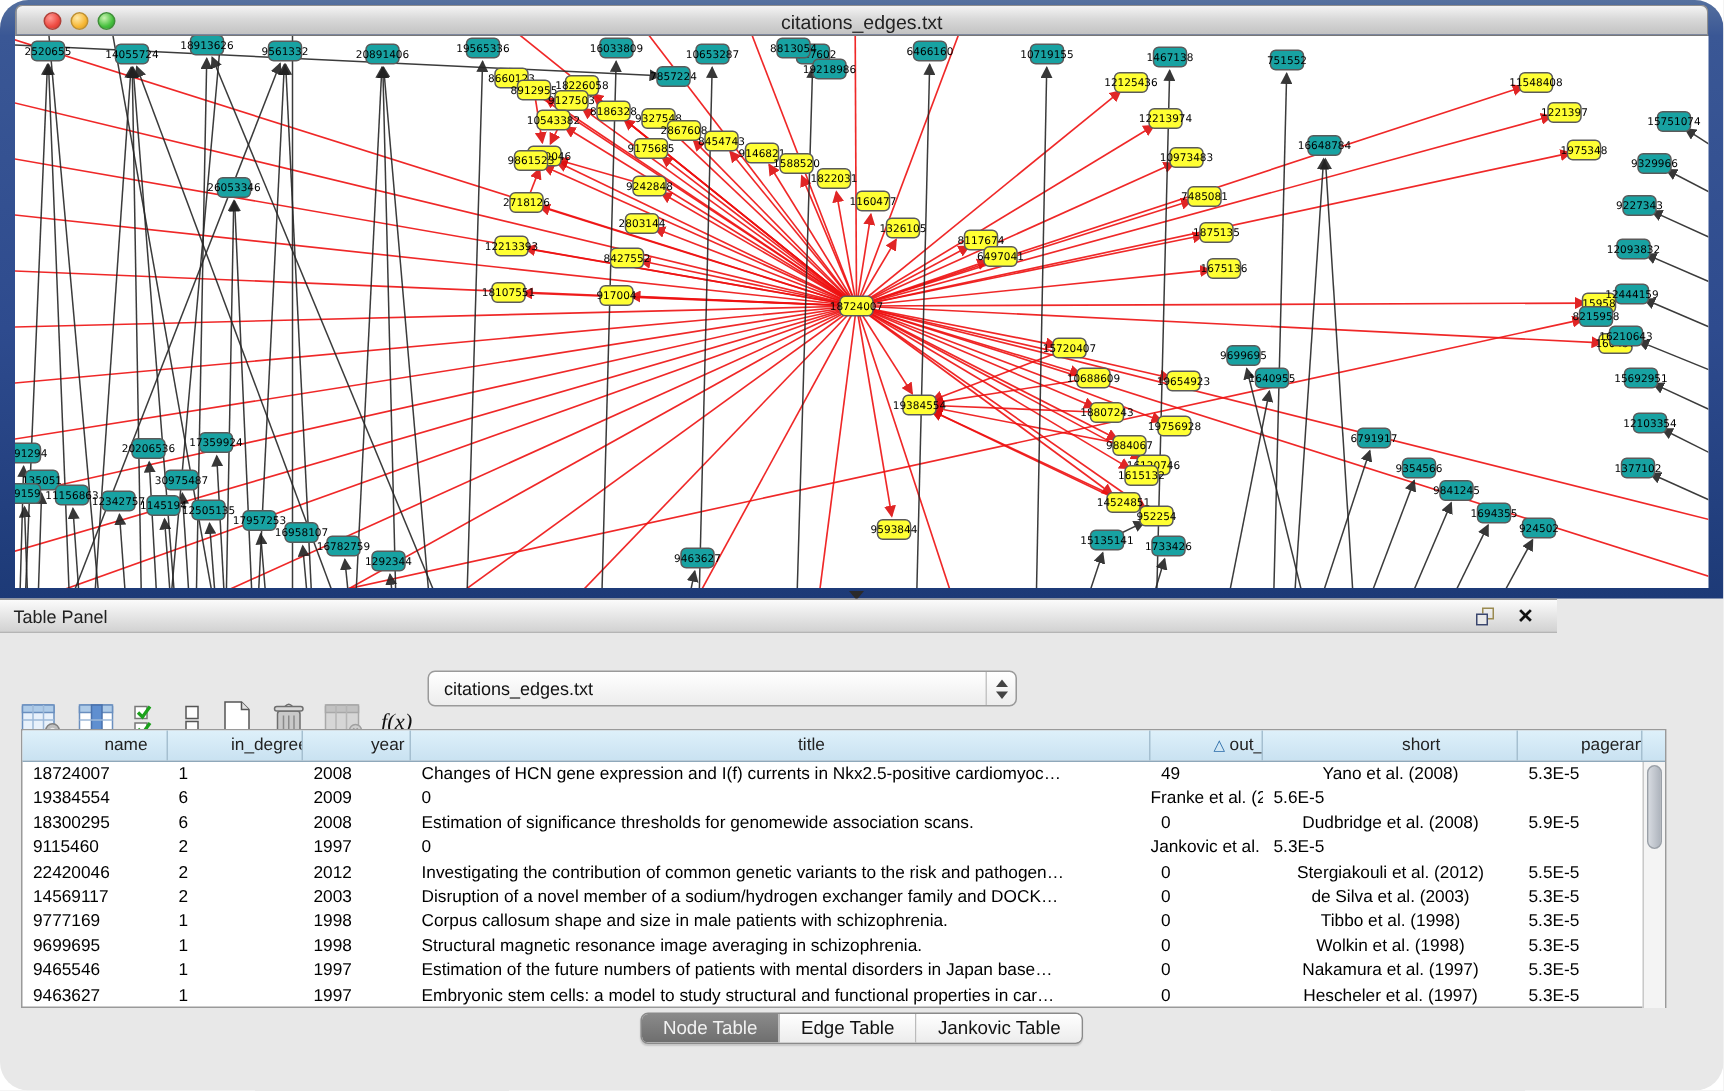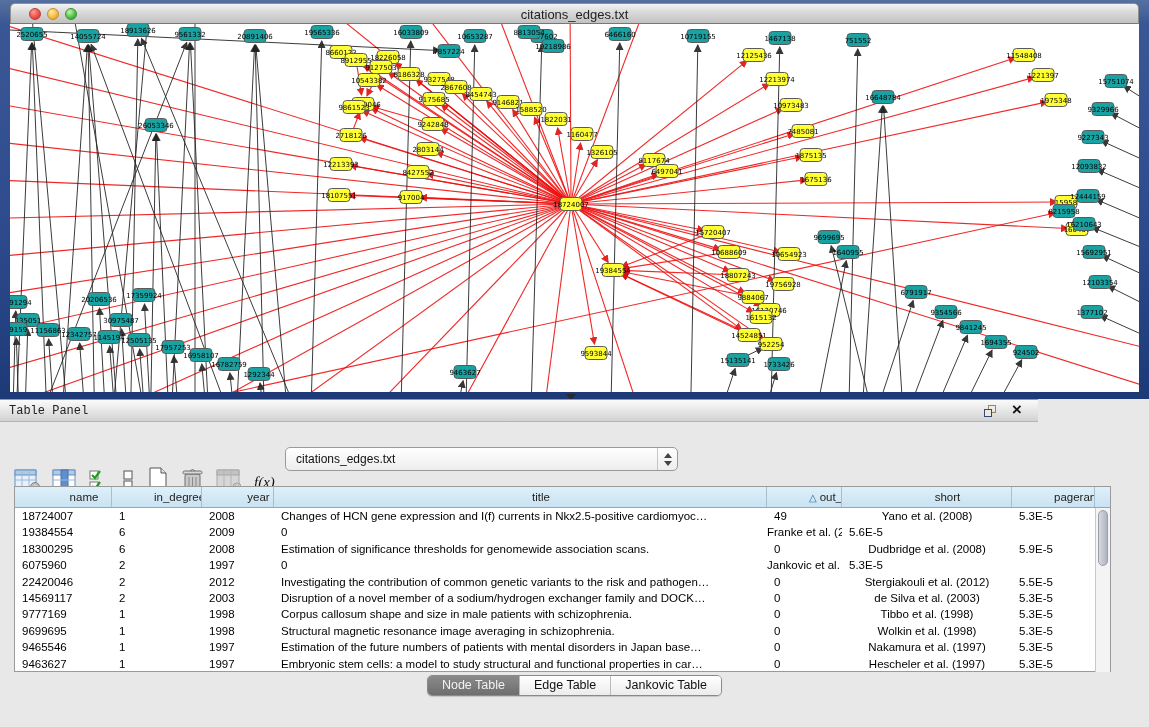--- a/index.html
+++ b/index.html
@@ -1,38 +1,38 @@
 <!DOCTYPE html>
 <html><head>
 <meta charset="utf-8">
 <style>
   * { margin:0; padding:0; box-sizing:border-box; }
   body { font-family:"Liberation Sans", sans-serif; }
-  .screen { position:relative; width:1149px; height:727px; background:#e8e8e8; overflow:hidden; }
+  .screen { position:relative; width:1149px; height:727px; background:#e8e8e8; overflow:hidden;border-radius:19px; }
 
   
   .graph-area { position:absolute; left:0; top:0; width:1149px; height:399px;
     background:linear-gradient(180deg,#56719f 0%, #3a5795 6%, #2e4b8e 55%, #1d3a77 100%); }
   .titlebar { position:absolute; left:10px; top:3px; width:1129px; height:21px;
     background:linear-gradient(180deg,#f4f4f4,#d9d9d9 45%,#c2c2c2);
     border:1px solid #8f8f8f; border-bottom:1px solid #777; border-radius:5px 5px 0 0; }
   .win-title { position:absolute; left:0; right:0; top:3px; text-align:center; font-size:13px; color:#222; }
   .tl { position:absolute; top:4px; width:12px; height:12px; border-radius:50%; }
   .tl.red   { left:18px;  background:radial-gradient(circle at 35% 30%, #ff9a94, #ee4b42 60%, #c03830); border:1px solid #b04038;}
   .tl.yellow{ left:36px;  background:radial-gradient(circle at 35% 30%, #ffe9a8, #f7b836 60%, #cf9420); border:1px solid #bf9030;}
   .tl.green { left:54px;  background:radial-gradient(circle at 35% 30%, #c9f3b0, #46c03e 60%, #2f9630); border:1px solid #3f8f38;}
   .canvas { position:absolute; left:10px; top:24px; width:1129px; height:368px; background:#ffffff; overflow:hidden; }
   .canvas svg { display:block; }
   .splitter-arrow { position:absolute; left:566px; top:394px; width:0; height:0;
     border-left:5px solid transparent; border-right:5px solid transparent; border-top:6px solid #2a2a2a; }
 
   
   .panel-header { position:absolute; left:0; top:399px; width:1038px; height:23px;
     background:linear-gradient(180deg,#fbfbfb,#dedede 70%,#d2d2d2);
-    border-top:1px solid #9a9a9a; border-bottom:1px solid #b5b5b5;font-family:Liberation Mono, monospace; }
+    border-top:1px solid #9a9a9a; border-bottom:1px solid #b5b5b5; }
   .panel-title { position:absolute; left:9px; top:4px; font-size:12px; color:#222; }
   .float-icon { position:absolute; right:40px; top:5px; width:14px; height:13px; }
   .float-icon .sq1 { position:absolute; left:4px; top:0; width:8px; height:8px; border:1.5px solid #9a8a50; background:transparent;}
   .float-icon .sq2 { position:absolute; left:0; top:4px; width:8px; height:8px; border:1.5px solid #3a466e; background:#e9e9e9;}
   .close-x { position:absolute; right:16px; top:1px; font-size:17px; font-weight:bold; color:#111; cursor:default; }
 
   .toolbar { position:absolute; left:14px; top:466px; height:32px; display:flex; align-items:center; }
   .ticon { margin-right:11px; display:inline-block; }
   .combo { position:absolute; left:285px; top:447px; width:393px; height:24px;
     background:linear-gradient(180deg,#ffffff,#ededed); border:1px solid #9a9a9a; border-radius:5px; }
@@ -772,21 +772,21 @@
         <div class="tr">
           <div class="td">18300295</div>
           <div class="td">6</div>
           <div class="td">2008</div>
           <div class="td">Estimation of significance thresholds for genomewide association scans.</div>
           <div class="td">0</div>
           <div class="td center">Dudbridge et al. (2008)</div>
           <div class="td">5.9E-5</div>
         </div>
         <div class="tr">
-          <div class="td">6075960</div>
+          <div class="td">9115460</div>
           <div class="td">2</div>
           <div class="td">1997</div>
           <div class="td">0</div>
           <div class="td center">Jankovic et al. (1997)</div>
           <div class="td">5.3E-5</div>
         </div>
         <div class="tr">
           <div class="td">22420046</div>
           <div class="td">2</div>
           <div class="td">2012</div>

